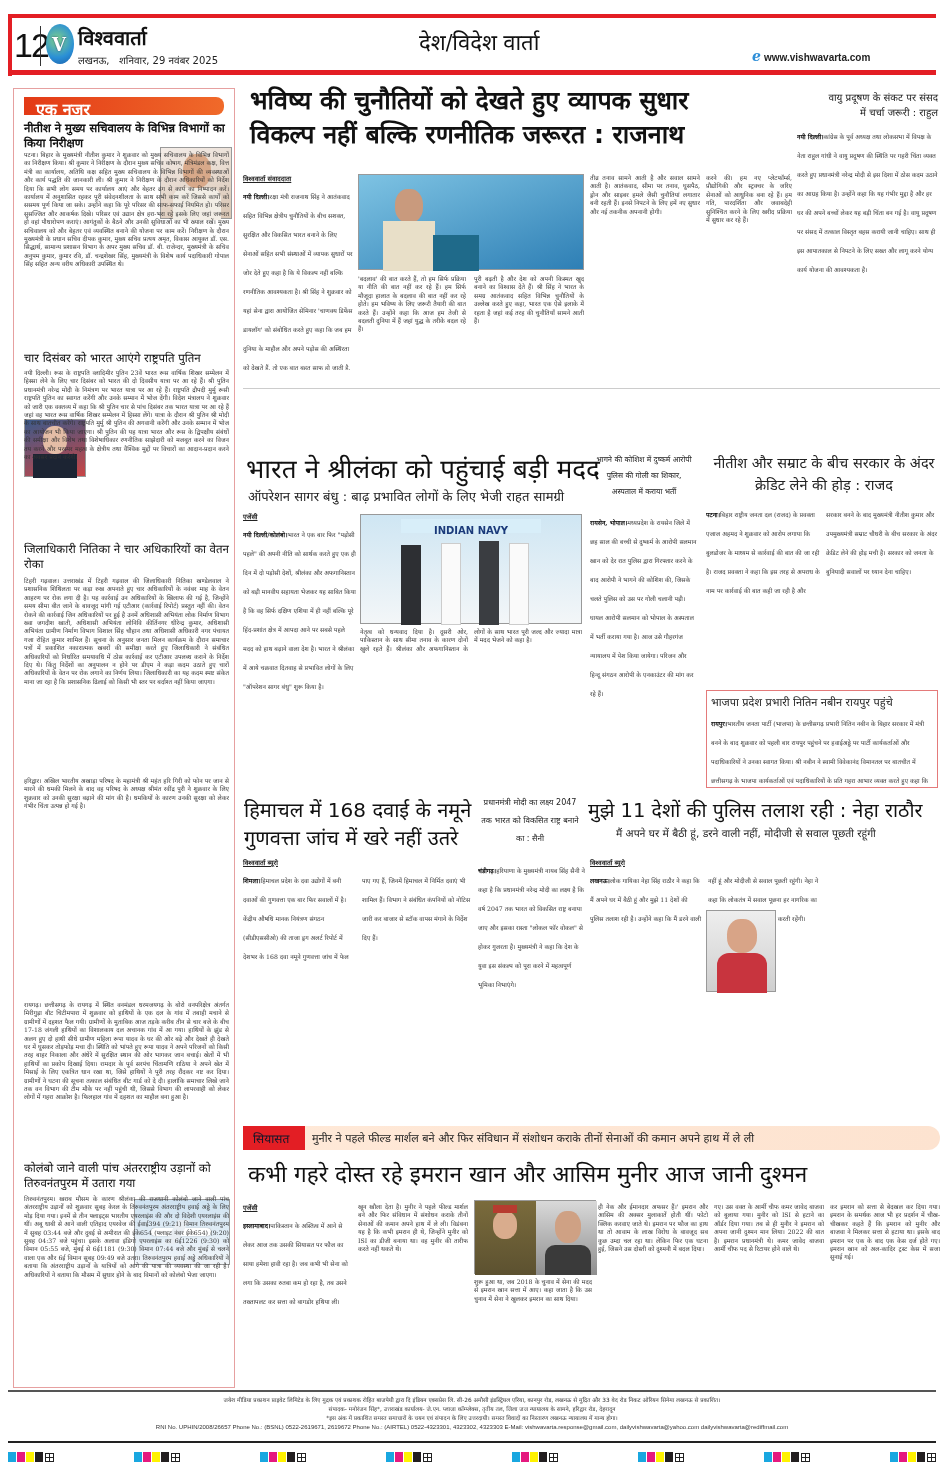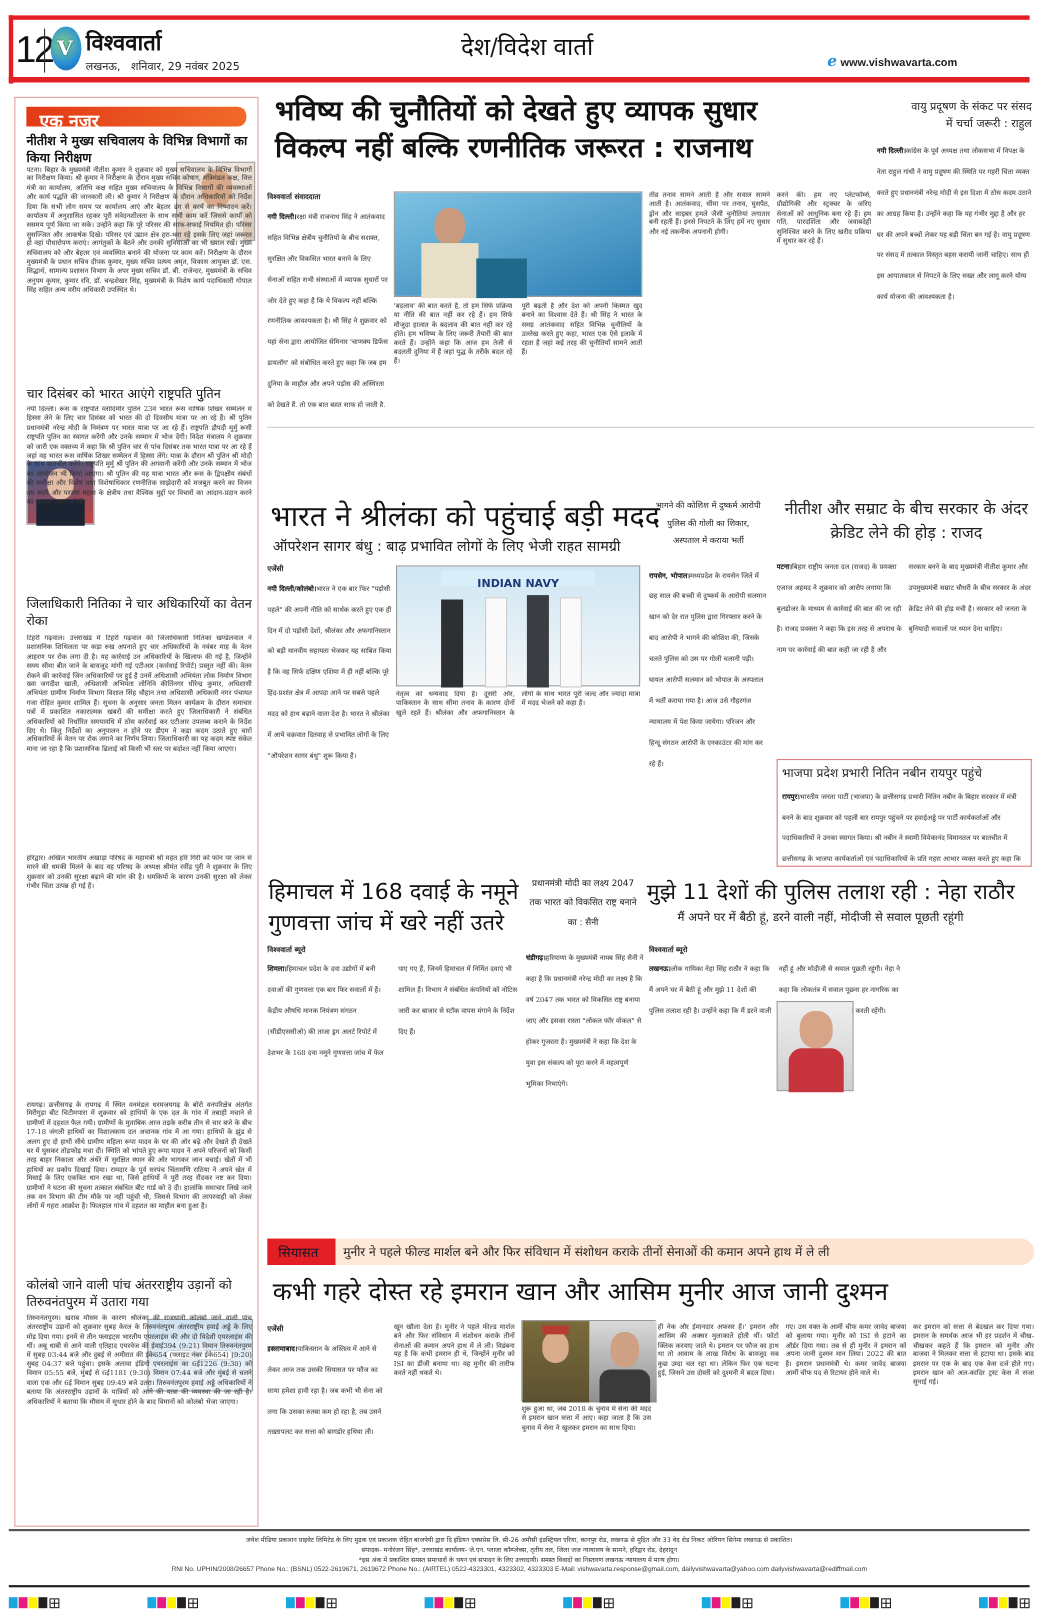--- a/index.html
+++ b/index.html
@@ -2,21 +2,21 @@
 <html><head>
 <meta charset="utf-8">
 <style>
 *{box-sizing:border-box;margin:0;padding:0}
 body{width:945px;height:1474px;background:#fff;font-family:"DejaVu Sans","Liberation Sans",sans-serif;color:#111;position:relative;overflow:hidden}
 .abs{position:absolute}
 .body-text{font-family:"DejaVu Serif","Liberation Serif",serif;font-size:6.2px;line-height:8.4px;color:#333;text-align:justify}
 .hl{font-family:"DejaVu Sans",sans-serif;font-weight:bold;color:#111}
 .dek{font-family:"DejaVu Sans",sans-serif;color:#222}
 .photo{background:linear-gradient(135deg,#8aa7c7,#d9e4ef);border:1px solid #999}
-.byline{font-family:"DejaVu Sans",sans-serif;font-weight:bold;font-size:6.5px;color:#222;}
+.byline{font-family:"DejaVu Sans",sans-serif;font-weight:bold;font-size:6.5px;color:#222;text-decoration:underline}
 </style>
 </head>
 <body>
 
 <header>
   <div class="abs" style="left:8px;top:14px;width:928px;height:62px;border-left:4px solid #e31e24;border-top:4px solid #e31e24;border-right:0;"></div>
   <div class="abs" style="left:8px;top:70px;width:928px;height:5px;background:#e31e24"></div>
   <div class="abs" style="left:14px;top:26px;font-family:'Liberation Sans',sans-serif;font-size:34px;color:#111;letter-spacing:-2px">12</div>
   <div class="abs" style="left:40px;top:26px;width:1px;height:40px;background:#333"></div>
   <div class="abs" style="left:46px;top:24px;width:28px;height:40px;border-radius:50%;background:radial-gradient(circle at 40% 40%,#7fd18a,#2a8fd6 60%,#1a5ea8);">

